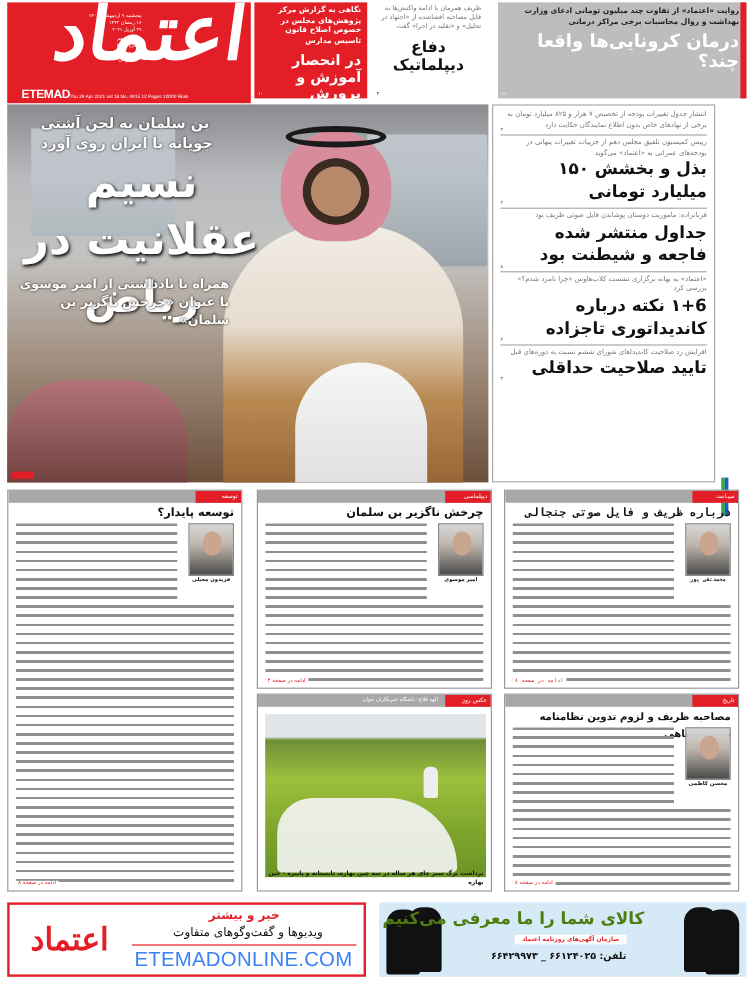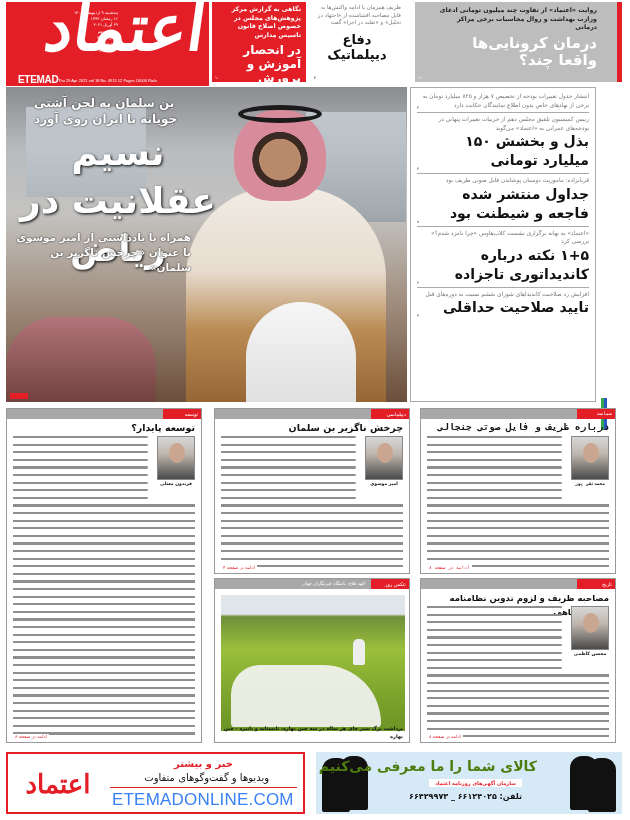--- a/index.html
+++ b/index.html
@@ -17,21 +17,21 @@
   .teaser-red { left: 212px; top: 2px; width: 94px; height: 80px; background: #e41e26; color: #fff; padding: 3px 5px; text-align: right; }
   .teaser-red .kicker { font-size: 6.3px; line-height: 8.5px; font-weight: bold; }
   .teaser-red .head { font-size: 12px; line-height: 14px; font-weight: bold; margin-top: 4px; }
   .teaser-red .pg { position: absolute; left: 3px; bottom: 2px; font-size: 4px; }
 
   .teaser-plain { left: 310px; top: 2px; width: 94px; height: 80px; text-align: center; padding: 2px 3px; }
   .teaser-plain .kicker { font-size: 5.5px; line-height: 7.5px; color: #777; text-align: right; }
   .teaser-plain .head { font-size: 13px; line-height: 15px; font-weight: bold; margin-top: 5px; }
   .teaser-plain .pg { position: absolute; left: 4px; bottom: 2px; font-size: 4px; }
 
-  .teaser-gray { left: 415px; top: 2px; width: 207px; height: 80px; background: #bdbdbd; padding: 4px 20px; text-align: right; border-right: 5px solid #e41e26; }
+  .teaser-gray { left: 415px; top: 2px; width: 207px; height: 80px; background: #bdbdbd; padding: 4px 1px; text-align: right; border-right: 5px solid #e41e26; }
   .teaser-gray .kicker { font-size: 6.3px; line-height: 8.5px; font-weight: bold; color: #222; }
   .teaser-gray .head { font-size: 15px; line-height: 17px; font-weight: bold; color: #fff; margin-top: 3px; }
   .teaser-gray .pg { position: absolute; left: 3px; bottom: 2px; font-size: 4px; color: #fff; }
 
   
   .hero { left: 6px; top: 87px; width: 401px; height: 315px; overflow: hidden;
     background: linear-gradient(180deg, #8a8c90 0%, #b9bbbe 20%, #c4c3c1 40%, #9e8a7a 70%, #6b4f3b 100%); }
   .hero .screen1 { position: absolute; left: 20px; top: 20px; width: 120px; height: 90px; background: linear-gradient(#d8e0e6,#a7b3bb); opacity: .6; }
   .hero .screen2 { position: absolute; left: 300px; top: 25px; width: 100px; height: 110px; background: linear-gradient(#cfd7de,#8e9aa3); opacity: .7; }
   .hero .figure-body { position: absolute; left: 180px; top: 100px; width: 200px; height: 240px; border-radius: 90px 90px 0 0; background: linear-gradient(180deg,#f1ece4 0%, #e7dccf 35%, #b98a52 60%, #8a5b2c 100%); }
@@ -156,21 +156,21 @@
     <div class="head">بذل و بخشش ۱۵۰ میلیارد تومانی</div>
     <div class="pg">۲</div>
   </div>
   <div class="item">
     <div class="kicker">قربانزاده: ماموریت دوستان پوشاندن فایل صوتی ظریف بود</div>
     <div class="head">جداول منتشر شده فاجعه و شیطنت بود</div>
     <div class="pg">۸</div>
   </div>
   <div class="item">
     <div class="kicker">«اعتماد» به بهانه برگزاری نشست کلاب‌هاوس «چرا نامزد شدم؟» بررسی کرد</div>
-    <div class="head">۱+۵ نکته درباره کاندیداتوری تاجزاده</div>
+    <div class="head">۱+6 نکته درباره کاندیداتوری تاجزاده</div>
     <div class="pg">۲</div>
   </div>
   <div class="item">
     <div class="kicker">افزایش رد صلاحیت کاندیداهای شورای ششم نسبت به دوره‌های قبل</div>
     <div class="head">تایید صلاحیت حداقلی</div>
     <div class="pg">۳</div>
   </div>
 </div>
 
 <div class="abs stripe"></div>

